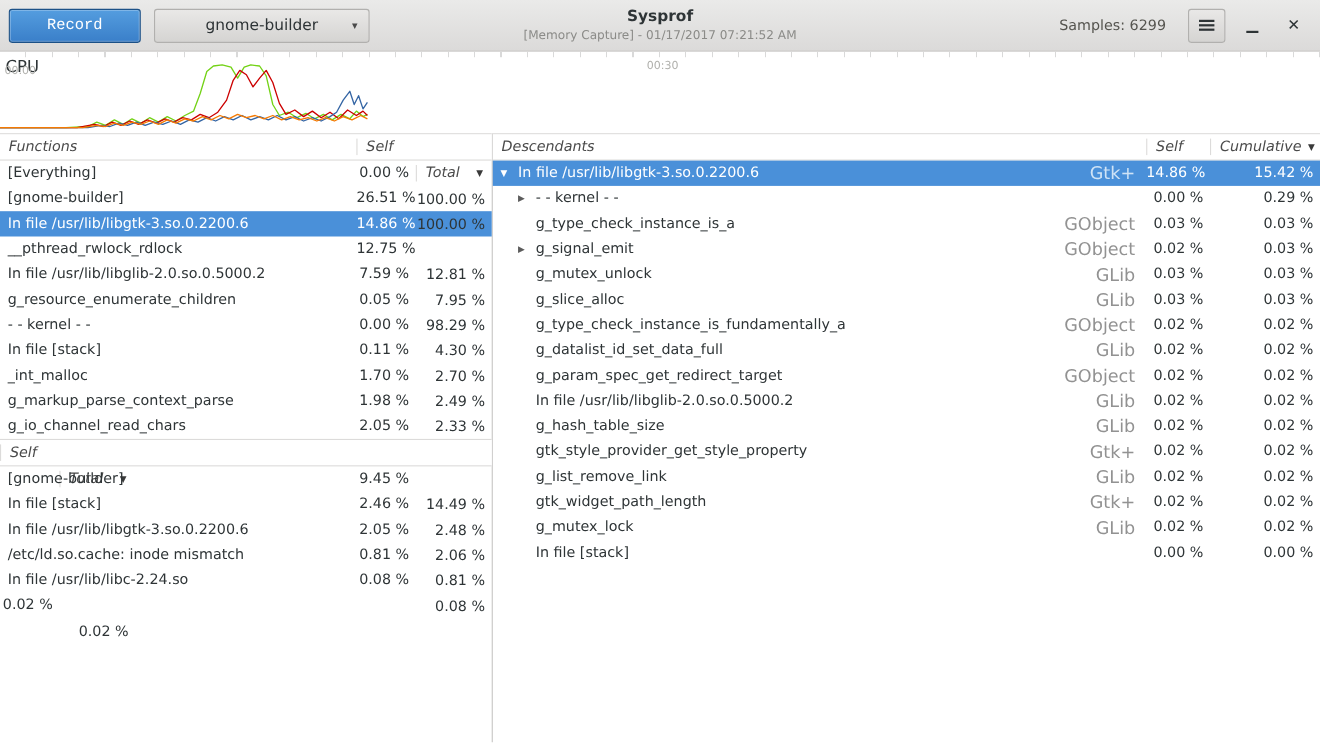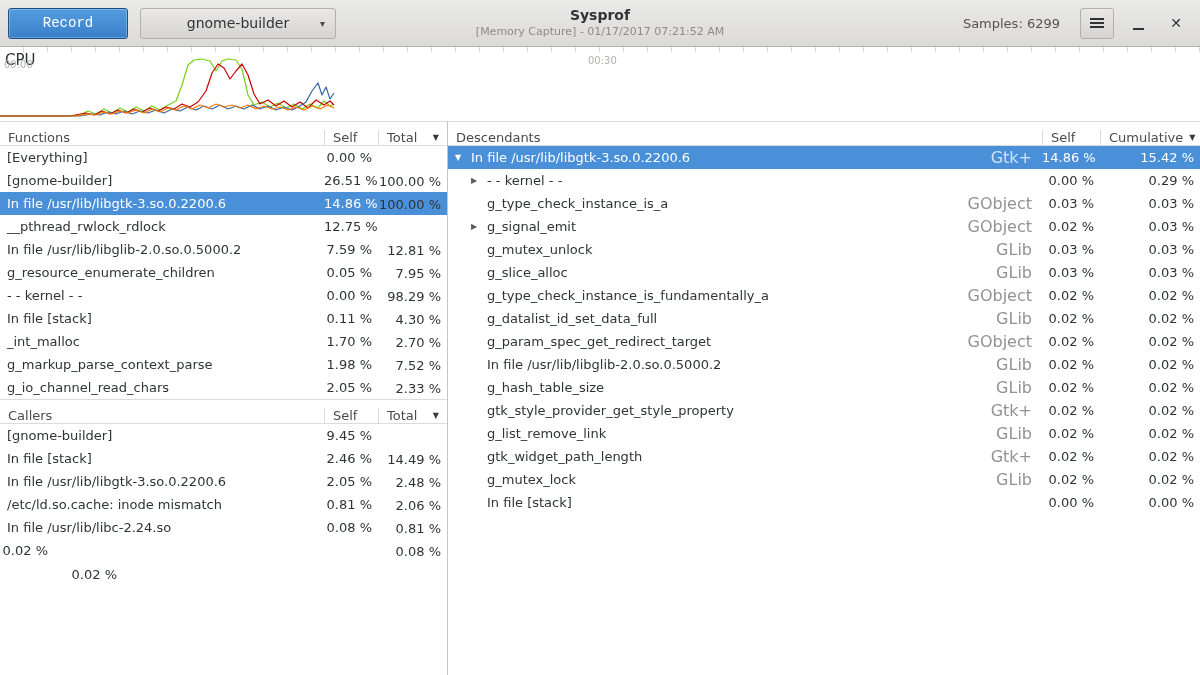--- a/index.html
+++ b/index.html
@@ -65,23 +65,24 @@
   .t30 { left:588px; top:8px; }
   .timeline svg { position:absolute; left:0; top:0; }
 
   
   .main { flex:1 1 auto; display:flex; min-height:0; }
   .pane-left { flex:0 0 448px; width:448px; border-right:1px solid #c6c5c4;
     display:flex; flex-direction:column; }
   .pane-right { flex:1 1 auto; display:flex; flex-direction:column; min-width:0; }
 
   .thead {
-    flex:0 0 25px; height:25px; display:flex; align-items:flex-end;
+    flex:0 0 25px; height:25px; display:flex; align-items:center;
     background:#ffffff; border-top:1px solid #dcdbda; border-bottom:1px solid #dcdbda;
     color:#4a4a4a;
+    font-style:italic;
   }
   .hcell { display:flex; align-items:center; padding:0 8px; font-size:13px; cursor:pointer; }
   .hcell.sep { border-left:1px solid #dcdbda; }
   .hname { flex:1 1 auto; min-width:0; }
   .hsort { display:flex; align-items:center; justify-content:space-between; }
   .sort-arrow { font-size:8px; color:#3a3a3a; margin-left:6px; }
 
   .fl-self { flex:0 0 54px; width:54px; }
   .fl-total { flex:0 0 69px; width:69px;margin-top:48px; }
   .ds-self { flex:0 0 58px; width:58px; }
@@ -193,36 +194,35 @@
             <span class="pct fl-total">4.30 %</span>
           </div>
           <div class="row">
             <span class="name">In file [stack]</span>
             <span class="pct fl-self">0.11 %</span>
             <span class="pct fl-total">2.70 %</span>
           </div>
           <div class="row">
             <span class="name">_int_malloc</span>
             <span class="pct fl-self">1.70 %</span>
-            <span class="pct fl-total">7.52 %</span>
+            <span class="pct fl-total">2.49 %</span>
           </div>
           <div class="row">
             <span class="name">g_markup_parse_context_parse</span>
             <span class="pct fl-self">1.98 %</span>
             <span class="pct fl-total">2.33 %</span>
           </div>
           <div class="row">
             <span class="name">g_io_channel_read_chars</span>
             <span class="pct fl-self">2.05 %</span>
             <span class="pct fl-total">2.11 %</span>
           </div>
         </div>
 
       <div class="thead">
-        <div class="hcell hname">Callers</div>
         <div class="hcell sep fl-self">Self</div>
         <div class="hcell sep fl-total hsort">
           <span>Total</span>
           <span class="sort-arrow">▼</span>
         </div>
       </div>
       <div class="tbody" id="callers-body">
           <div class="row">
             <span class="name">[gnome-builder]</span>
             <span class="pct fl-self">9.45 %</span>

